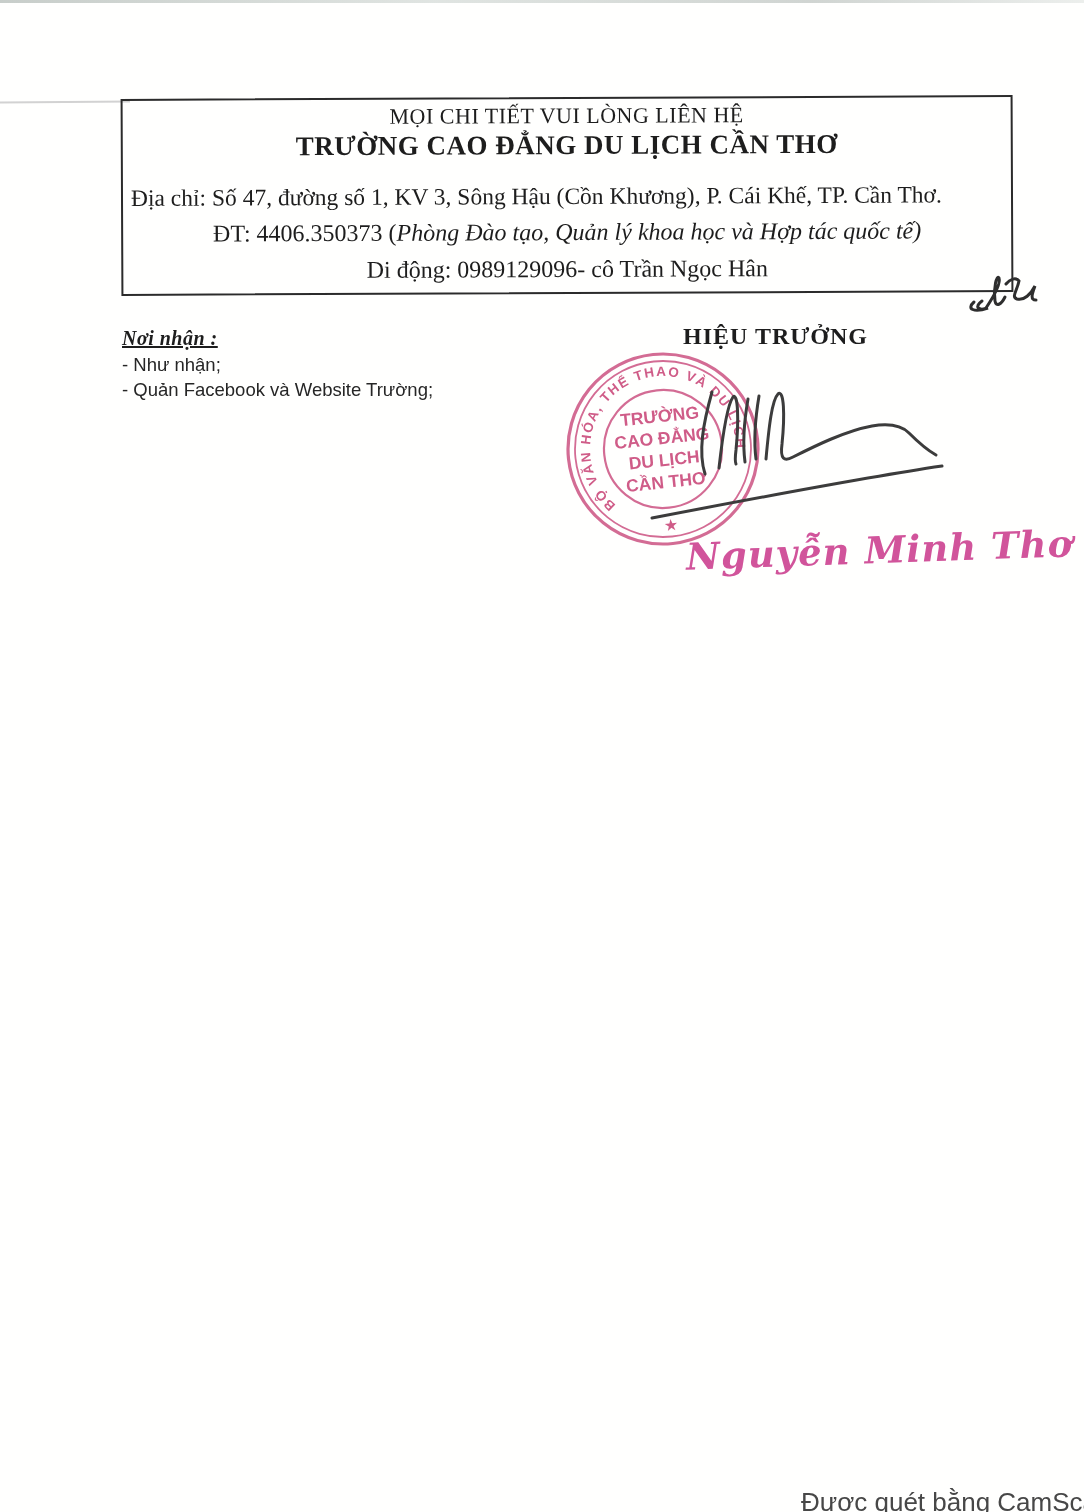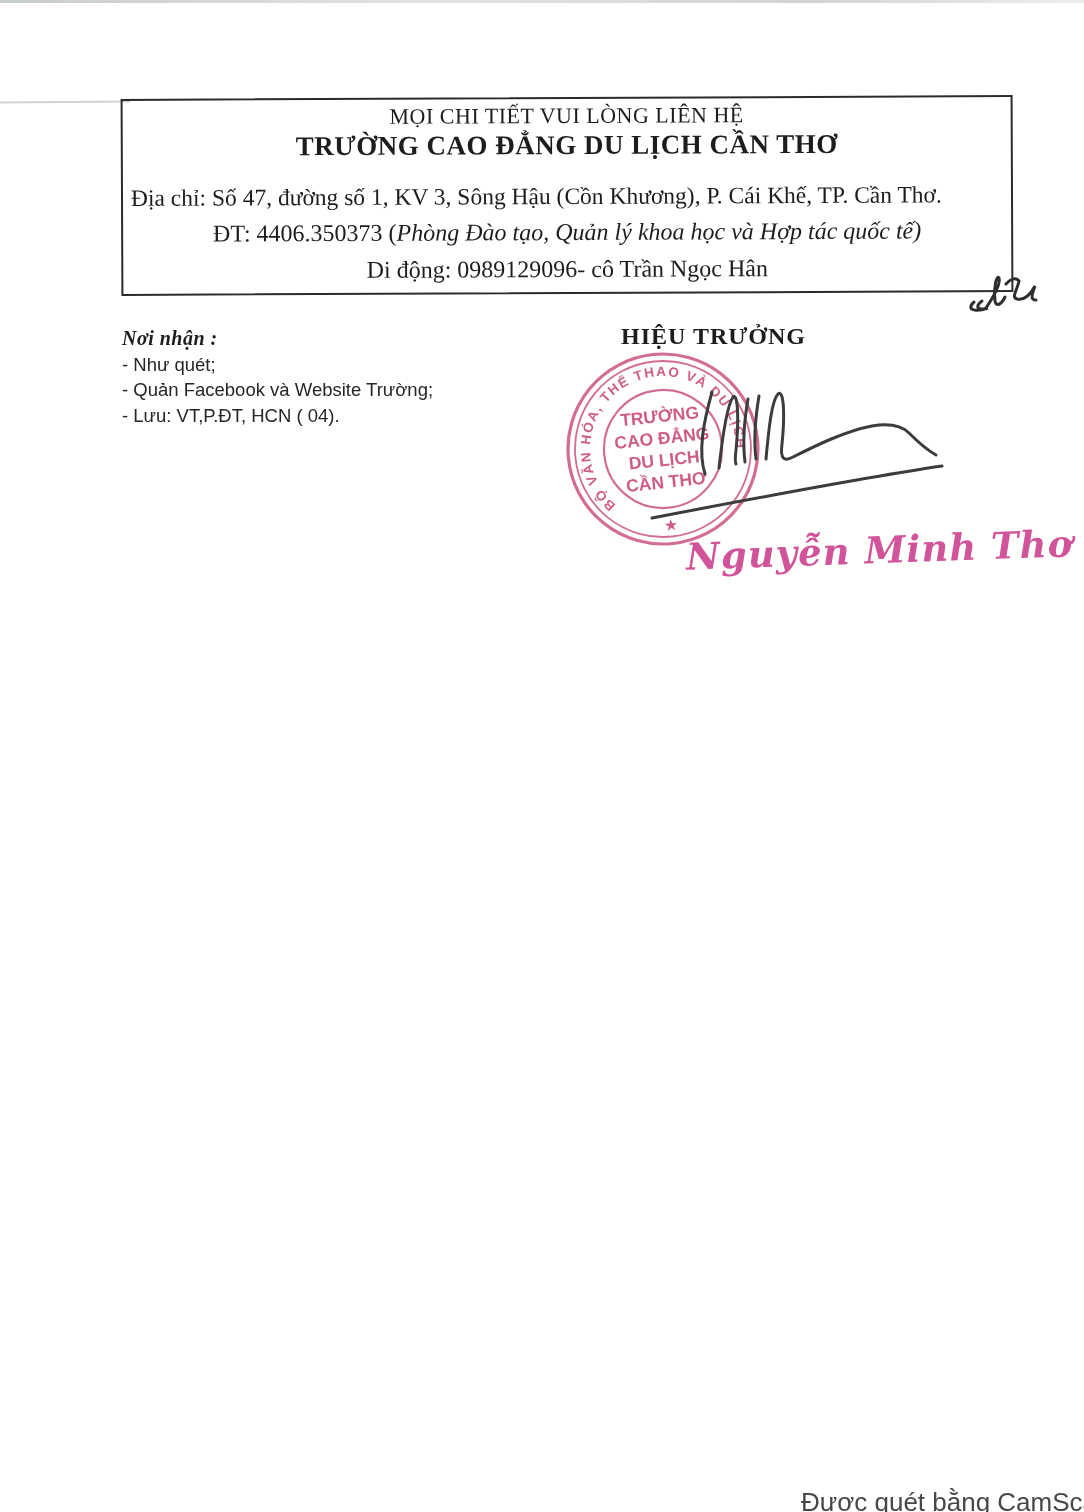--- a/index.html
+++ b/index.html
@@ -28,29 +28,29 @@
   }
   .cb-line{position:absolute;left:0;right:0;text-align:center;white-space:nowrap;}
   .cb-line1{top:4px;font-size:22px;letter-spacing:.5px;}
   .cb-line2{top:31px;font-size:27px;font-weight:bold;letter-spacing:.5px;}
   .cb-line3{top:84px;left:8px;right:auto;text-align:left;font-size:23.5px;}
   .cb-line4{top:120px;font-size:24px;}
   .cb-line5{top:157px;font-size:24px;}
   .italic{font-style:italic;}
   
   .recipients{position:absolute;left:122px;top:327px;}
-  .recipients-heading{font-size:20px;font-weight:bold;font-style:italic;letter-spacing:.5px;}
+  .recipients-heading{font-size:20px;font-weight:bold;font-style:italic;letter-spacing:.5px;text-decoration:underline;}
   .recipients-item{
     font-family:"Liberation Sans","DejaVu Sans",sans-serif;
     font-size:18.5px;margin-top:3.5px;color:#262626;
   }
   
   .principal-title{
-    position:absolute;left:621px;top:323px;width:220px;
-    text-align:left;font-size:24px;font-weight:bold;letter-spacing:1px;
+    position:absolute;left:648px;top:323px;width:220px;
+    text-align:right;font-size:24px;font-weight:bold;letter-spacing:1px;
   }
   .stamp-svg{position:absolute;left:562px;top:348px;opacity:.92;}
   .signature-svg{position:absolute;left:640px;top:383px;}
   .signer-name{
     position:absolute;left:686px;top:528px;
     font-size:37px;font-weight:bold;font-style:italic;
     font-family:"DejaVu Serif","Liberation Serif",serif;
     transform:rotate(-2deg);
     letter-spacing:1px;
     white-space:nowrap;
@@ -82,23 +82,22 @@
   <svg class="paraph-svg" width="88" height="50" viewBox="0 0 88 50">
     <g fill="none" stroke="#2e2e2e" stroke-width="3" stroke-linecap="round">
       <path d="M 8,36 C 0,43 8,47 22,42 C 12,45 8,41 16,35"></path>
       <path d="M 20,42 C 28,30 35,18 33,12 C 31,8 27,22 29,35 C 30,41 35,39 39,31"></path>
       <path d="M 40,18 C 44,13 50,11 53,15 C 51,25 45,31 51,33 C 58,35 65,28 69,20 C 66,28 64,34 70,34"></path>
     </g>
   </svg>
 
   <div class="recipients">
     <div class="recipients-heading">Nơi nhận :</div>
-    <div class="recipients-item">- Như quét;</div>
+    <div class="recipients-item">- Như nhận;</div>
     <div class="recipients-item">- Quản Facebook và Website Trường;</div>
-    <div class="recipients-item">- Lưu: VT,P.ĐT, HCN ( 04).</div>
   </div>
 
   <div class="principal-title">HIỆU TRƯỞNG</div>
 
   <svg class="stamp-svg" width="202" height="202" viewBox="-101 -101 202 202">
     <g transform="rotate(-6)" fill="none">
       <circle cx="0" cy="0" r="95" stroke="#d0608c" stroke-width="3.2"></circle>
       <circle cx="0" cy="0" r="88" stroke="#d0608c" stroke-width="1.8"></circle>
       <circle cx="0" cy="0" r="59" stroke="#d0608c" stroke-width="2.2"></circle>
       <path id="stamp-arc" d="M -51,52.2 A 73,73 0 1 1 51,52.2" fill="none" stroke="none"></path>

